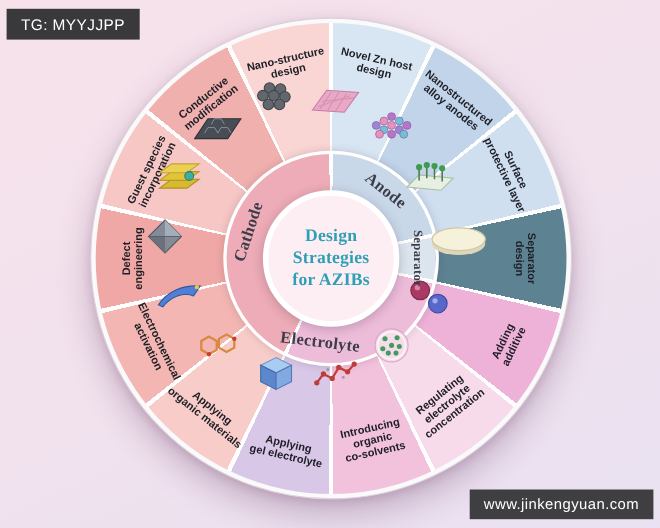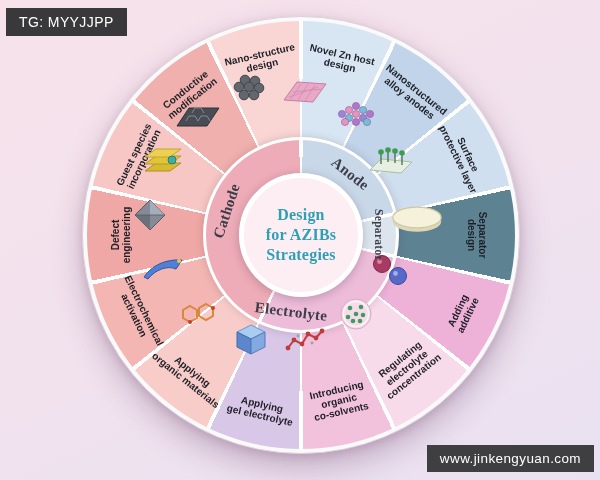--- a/index.html
+++ b/index.html
@@ -35,22 +35,22 @@
 <div class="stage">
   <div class="badge br">www.jinkengyuan.com</div>
   <div class="badge tl">TG: MYYJJPP</div>
 
   <div class="wheel">
     <div class="wedge-ring" id="wedgeRing" style="background: conic-gradient(rgb(255, 255, 255) 0deg, rgb(255, 255, 255) 0.55deg, rgb(216, 230, 243) 0.55deg, rgb(216, 230, 243) 25.16deg, rgb(255, 255, 255) 25.16deg, rgb(255, 255, 255) 25.71deg, rgb(255, 255, 255) 25.71deg, rgb(255, 255, 255) 26.26deg, rgb(193, 212, 233) 26.26deg, rgb(193, 212, 233) 50.88deg, rgb(255, 255, 255) 50.88deg, rgb(255, 255, 255) 51.43deg, rgb(255, 255, 255) 51.43deg, rgb(255, 255, 255) 51.98deg, rgb(207, 223, 239) 51.98deg, rgb(207, 223, 239) 76.59deg, rgb(255, 255, 255) 76.59deg, rgb(255, 255, 255) 77.14deg, rgb(255, 255, 255) 77.14deg, rgb(255, 255, 255) 77.69deg, rgb(93, 131, 147) 77.69deg, rgb(93, 131, 147) 102.31deg, rgb(255, 255, 255) 102.31deg, rgb(255, 255, 255) 102.86deg, rgb(255, 255, 255) 102.86deg, rgb(255, 255, 255) 103.41deg, rgb(238, 178, 216) 103.41deg, rgb(238, 178, 216) 128.02deg, rgb(255, 255, 255) 128.02deg, rgb(255, 255, 255) 128.57deg, rgb(255, 255, 255) 128.57deg, rgb(255, 255, 255) 129.12deg, rgb(248, 219, 235) 129.12deg, rgb(248, 219, 235) 153.74deg, rgb(255, 255, 255) 153.74deg, rgb(255, 255, 255) 154.29deg, rgb(255, 255, 255) 154.29deg, rgb(255, 255, 255) 154.84deg, rgb(242, 194, 220) 154.84deg, rgb(242, 194, 220) 179.45deg, rgb(255, 255, 255) 179.45deg, rgb(255, 255, 255) 180deg, rgb(255, 255, 255) 180deg, rgb(255, 255, 255) 180.55deg, rgb(217, 199, 231) 180.55deg, rgb(217, 199, 231) 205.16deg, rgb(255, 255, 255) 205.16deg, rgb(255, 255, 255) 205.71deg, rgb(255, 255, 255) 205.71deg, rgb(255, 255, 255) 206.26deg, rgb(248, 205, 201) 206.26deg, rgb(248, 205, 201) 230.88deg, rgb(255, 255, 255) 230.88deg, rgb(255, 255, 255) 231.43deg, rgb(255, 255, 255) 231.43deg, rgb(255, 255, 255) 231.98deg, rgb(243, 182, 178) 231.98deg, rgb(243, 182, 178) 256.59deg, rgb(255, 255, 255) 256.59deg, rgb(255, 255, 255) 257.14deg, rgb(255, 255, 255) 257.14deg, rgb(255, 255, 255) 257.69deg, rgb(239, 168, 165) 257.69deg, rgb(239, 168, 165) 282.31deg, rgb(255, 255, 255) 282.31deg, rgb(255, 255, 255) 282.86deg, rgb(255, 255, 255) 282.86deg, rgb(255, 255, 255) 283.41deg, rgb(246, 199, 196) 283.41deg, rgb(246, 199, 196) 308.02deg, rgb(255, 255, 255) 308.02deg, rgb(255, 255, 255) 308.57deg, rgb(255, 255, 255) 308.57deg, rgb(255, 255, 255) 309.12deg, rgb(240, 177, 174) 309.12deg, rgb(240, 177, 174) 333.74deg, rgb(255, 255, 255) 333.74deg, rgb(255, 255, 255) 334.29deg, rgb(255, 255, 255) 334.29deg, rgb(255, 255, 255) 334.84deg, rgb(249, 214, 211) 334.84deg, rgb(249, 214, 211) 359.45deg, rgb(255, 255, 255) 359.45deg, rgb(255, 255, 255) 360deg);"></div>
     <div class="section-ring" id="sectionRing" style="background: conic-gradient(rgb(255, 255, 255) 0deg, rgb(255, 255, 255) 1.1deg, rgb(200, 216, 233) 1.1deg, rgb(200, 216, 233) 76.04deg, rgb(255, 255, 255) 76.04deg, rgb(255, 255, 255) 77.14deg, rgb(255, 255, 255) 77.14deg, rgb(255, 255, 255) 78.24deg, rgb(220, 229, 237) 78.24deg, rgb(220, 229, 237) 101.76deg, rgb(255, 255, 255) 101.76deg, rgb(255, 255, 255) 102.86deg, rgb(255, 255, 255) 102.86deg, rgb(255, 255, 255) 103.96deg, rgb(236, 188, 217) 103.96deg, rgb(236, 188, 217) 204.61deg, rgb(255, 255, 255) 204.61deg, rgb(255, 255, 255) 205.71deg, rgb(255, 255, 255) 205.71deg, rgb(255, 255, 255) 206.81deg, rgb(237, 172, 183) 206.81deg, rgb(237, 172, 183) 358.9deg, rgb(255, 255, 255) 358.9deg, rgb(255, 255, 255) 360deg);"></div>
     <div class="center-circle" id="centerCircle" style="background: rgb(253, 238, 243);">
       <div class="center-title" id="centerTitle" style="color: rgb(47, 159, 182);">
           <div>Design</div>
+          <div>Strategies</div>
           <div>for AZIBs</div>
-          <div>Strategies</div>
         </div>
     </div>
     <div class="overlay" id="overlay">
         <div class="wedge-label" style="left: 258.047px; top: 42.5115px; transform: translate(-50%, -50%) rotate(12.855deg);">
           <div>Novel Zn host</div>
           <div>design</div>
         </div>
         <div class="wedge-icon" style="left: 246.256px; top: 94.1831px; transform: translate(-50%, -50%) rotate(0deg);">
           <svg viewBox="0 0 48 40" width="48" height="40">
             <polygon points="3,29 16,11 45,13 32,31" fill="#e9a9c6" stroke="#c47fa4"></polygon>

